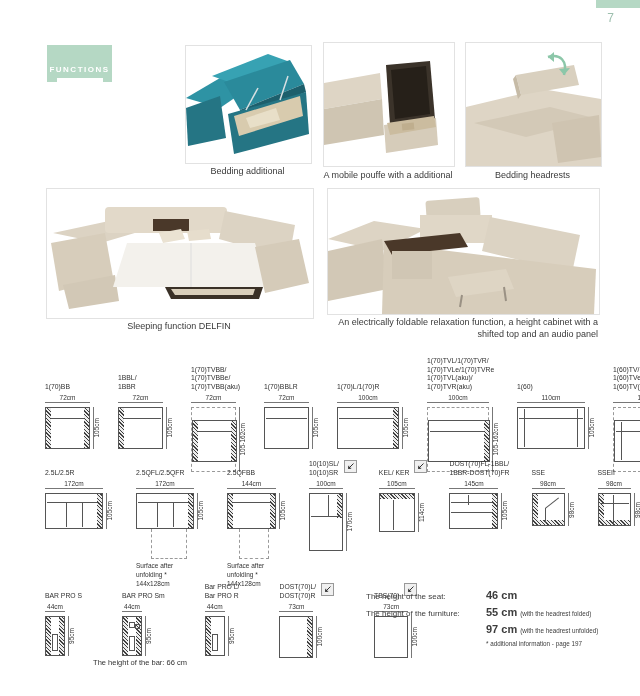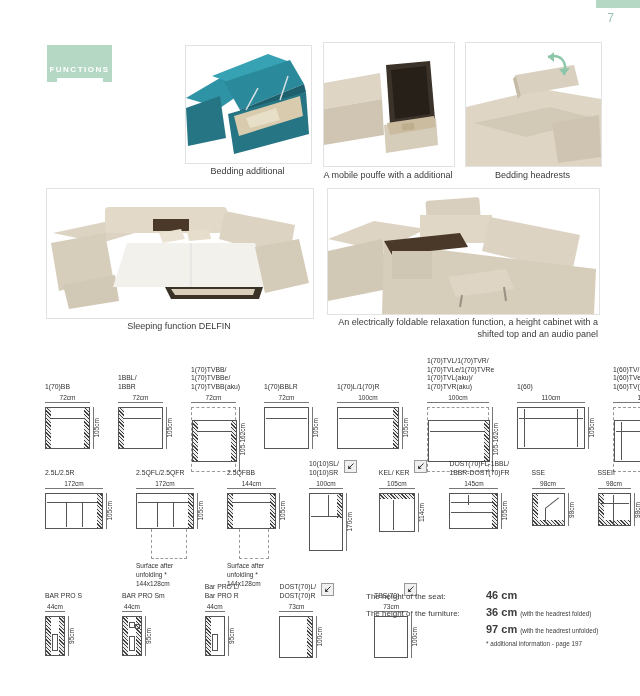--- a/index.html
+++ b/index.html
@@ -594,30 +594,31 @@
           <div class="boxwrap" style="width: 34px; height: 42px;">
             <div class="mbox" style="width: 34px; height: 42px; top: 0px;"></div>
           </div>
           <div class="dimh" style="height: 42px;">
             <span>100cm</span>
           </div>
         </div>
       </div>
     </div>
 
+  <div class="barnote">The height of the bar: 66 cm</div>
 
   <div class="specs">
     <div class="srow">
       <div class="slabel">The height of the seat:</div>
       <div class="sval">46 cm</div>
       <div class="snote"></div>
     </div>
     <div class="srow">
       <div class="slabel">The height of the furniture:</div>
-      <div class="sval">36 cm</div>
+      <div class="sval">55 cm</div>
       <div class="snote">(with the headrest folded)</div>
     </div>
     <div class="srow">
       <div class="slabel"></div>
       <div class="sval">97 cm</div>
       <div class="snote">(with the headrest unfolded)</div>
     </div>
     <div class="sfoot">* additional information - page 197</div>
   </div>
 </div>

